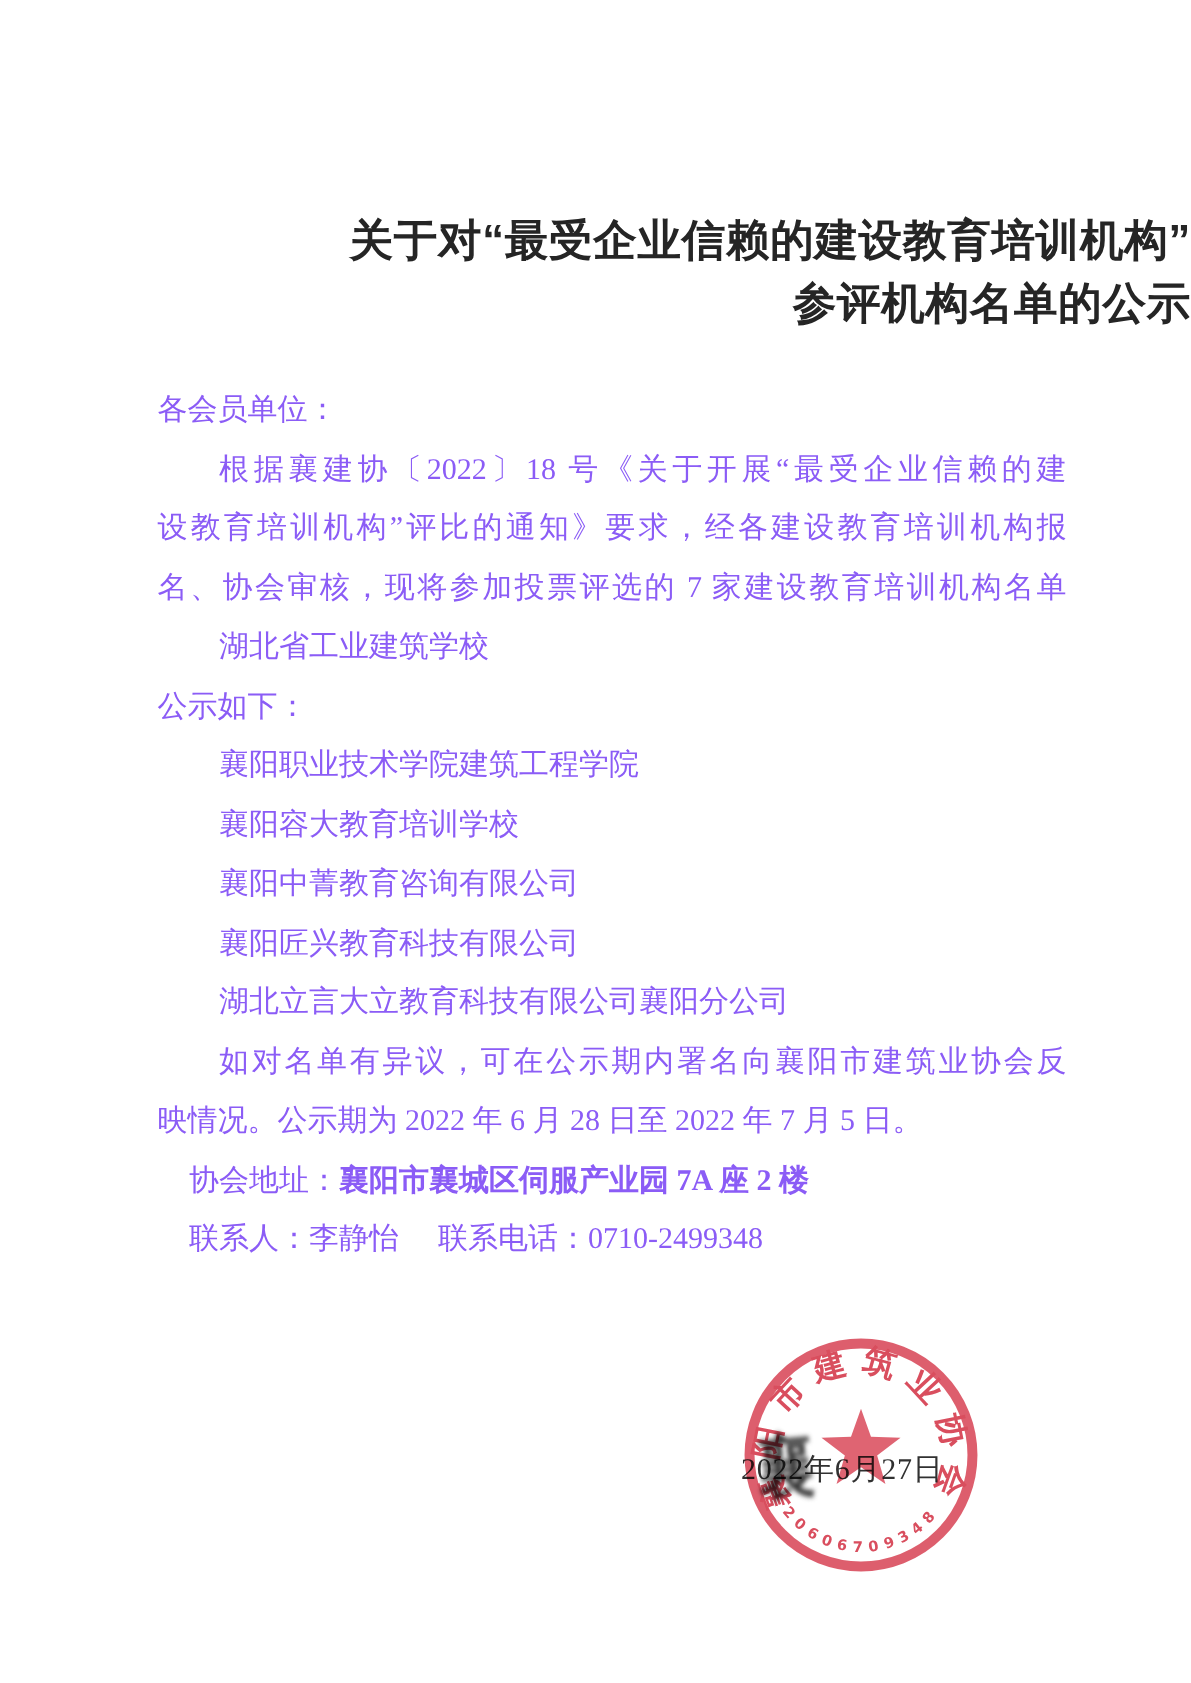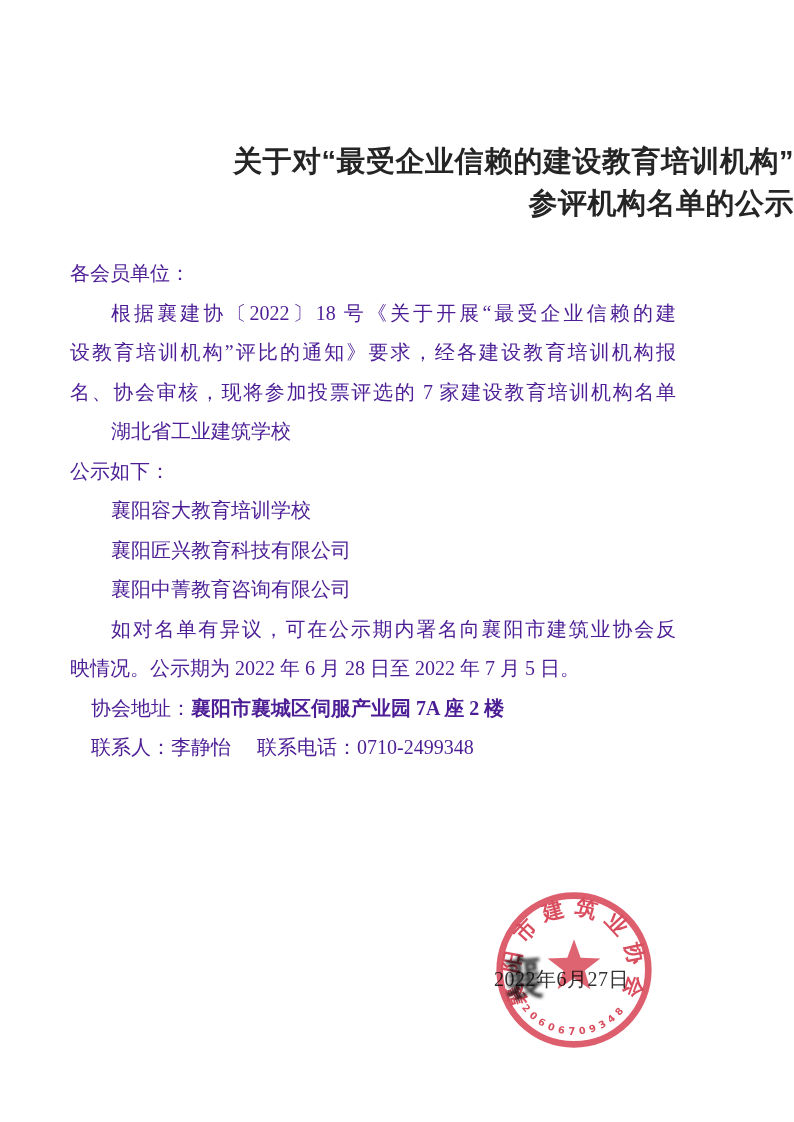--- a/index.html
+++ b/index.html
@@ -14,25 +14,25 @@
     padding-top:140px;
     text-align:right;
     font-family:"Liberation Sans","DejaVu Sans",sans-serif;
     font-weight:bold;
     font-size:29px;
     line-height:42px;
     color:#252525;
     letter-spacing:0.5px;
   }
   .body-block {
-    margin:30px 83px 0 70px;
+    margin:30px 83px 0 105px;
     width:606px;
     font-size:20px;
     line-height:39.5px;
-    color:#4c1d95;
+    color:#8b5cf6;
   }
   .line { text-align:justify; text-align-last:left; }
   .line.fill { text-align-last:justify; }
   .ind-0 { text-indent:0; }
   .ind-1 { text-indent:21px; }
   .ind-2 { text-indent:41px; }
   .bold { font-weight:bold; }
   .gap { margin-left:1.3em; }
 
   .seal {
@@ -87,23 +87,25 @@
     <div class="title-line">参评机构名单的公示</div>
   </div>
 
   <div class="body-block" id="body-block">
       <div class="line ind-0"><span>各会员单位：</span></div>
       <div class="line ind-2 fill"><span>根据襄建协〔2022〕18 号《关于开展“最受企业信赖的建</span></div>
       <div class="line ind-0 fill"><span>设教育培训机构”评比的通知》要求，经各建设教育培训机构报</span></div>
       <div class="line ind-0 fill"><span>名、协会审核，现将参加投票评选的 7 家建设教育培训机构名单</span></div>
       <div class="line ind-2"><span>湖北省工业建筑学校</span></div>
       <div class="line ind-0"><span>公示如下：</span></div>
+      <div class="line ind-2"><span>襄阳职业技术学院建筑工程学院</span></div>
       <div class="line ind-2"><span>襄阳容大教育培训学校</span></div>
+      <div class="line ind-2"><span>襄阳中菁教育咨询有限公司</span></div>
       <div class="line ind-2"><span>襄阳匠兴教育科技有限公司</span></div>
-      <div class="line ind-2"><span>襄阳中菁教育咨询有限公司</span></div>
+      <div class="line ind-2"><span>湖北立言大立教育科技有限公司襄阳分公司</span></div>
       <div class="line ind-2 fill"><span>如对名单有异议，可在公示期内署名向襄阳市建筑业协会反</span></div>
       <div class="line ind-0"><span>映情况。公示期为 2022 年 6 月 28 日至 2022 年 7 月 5 日。</span></div>
       <div class="line ind-1"><span>协会地址：</span><span class="bold">襄阳市襄城区伺服产业园 7A 座 2 楼</span></div>
       <div class="line ind-1"><span>联系人：李静怡</span><span class="gap">联系电话：0710-2499348</span></div>
     </div>
 
   <div class="ink-smudge">襄</div>
 
   <svg class="seal" viewBox="0 0 160 160" width="164" height="164" aria-hidden="true">
     <defs>

